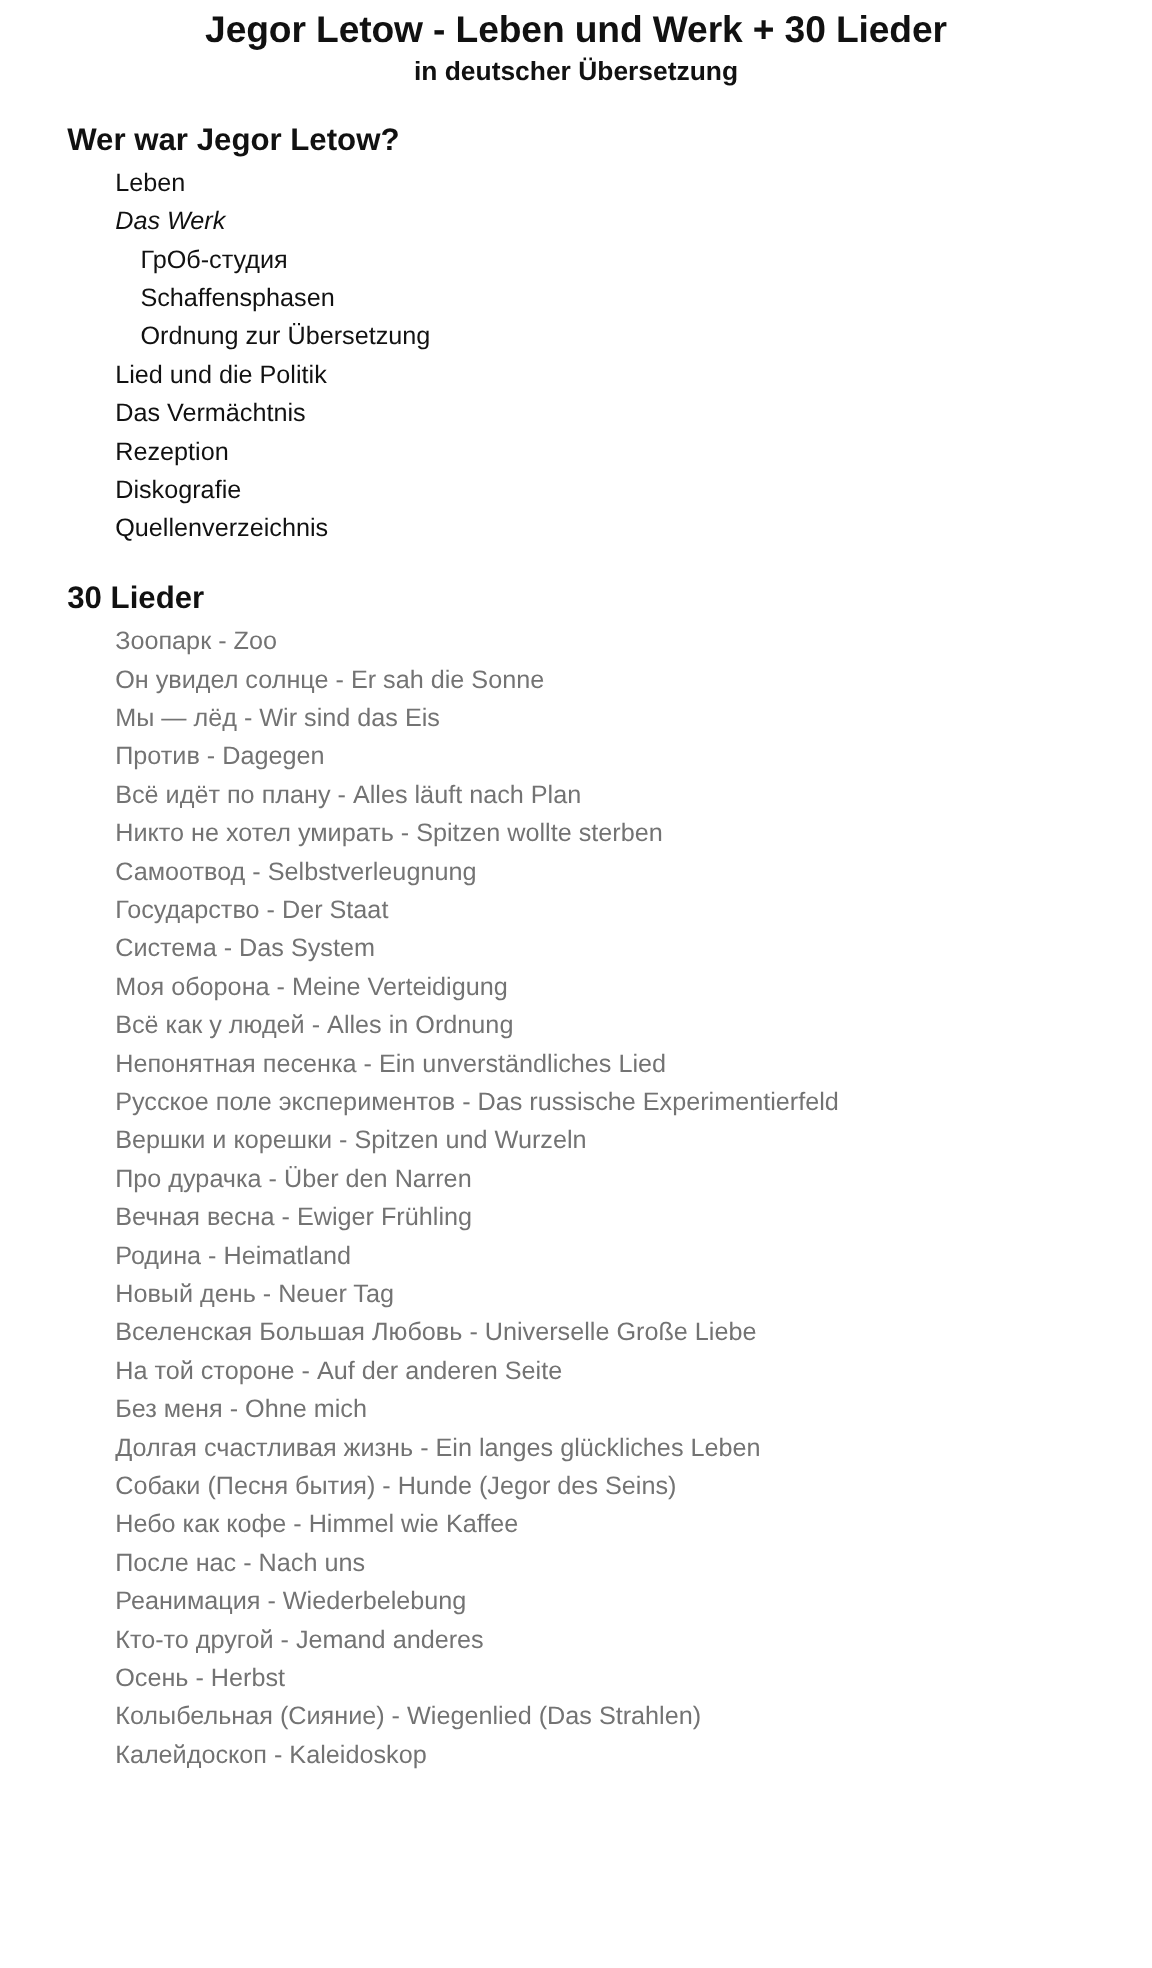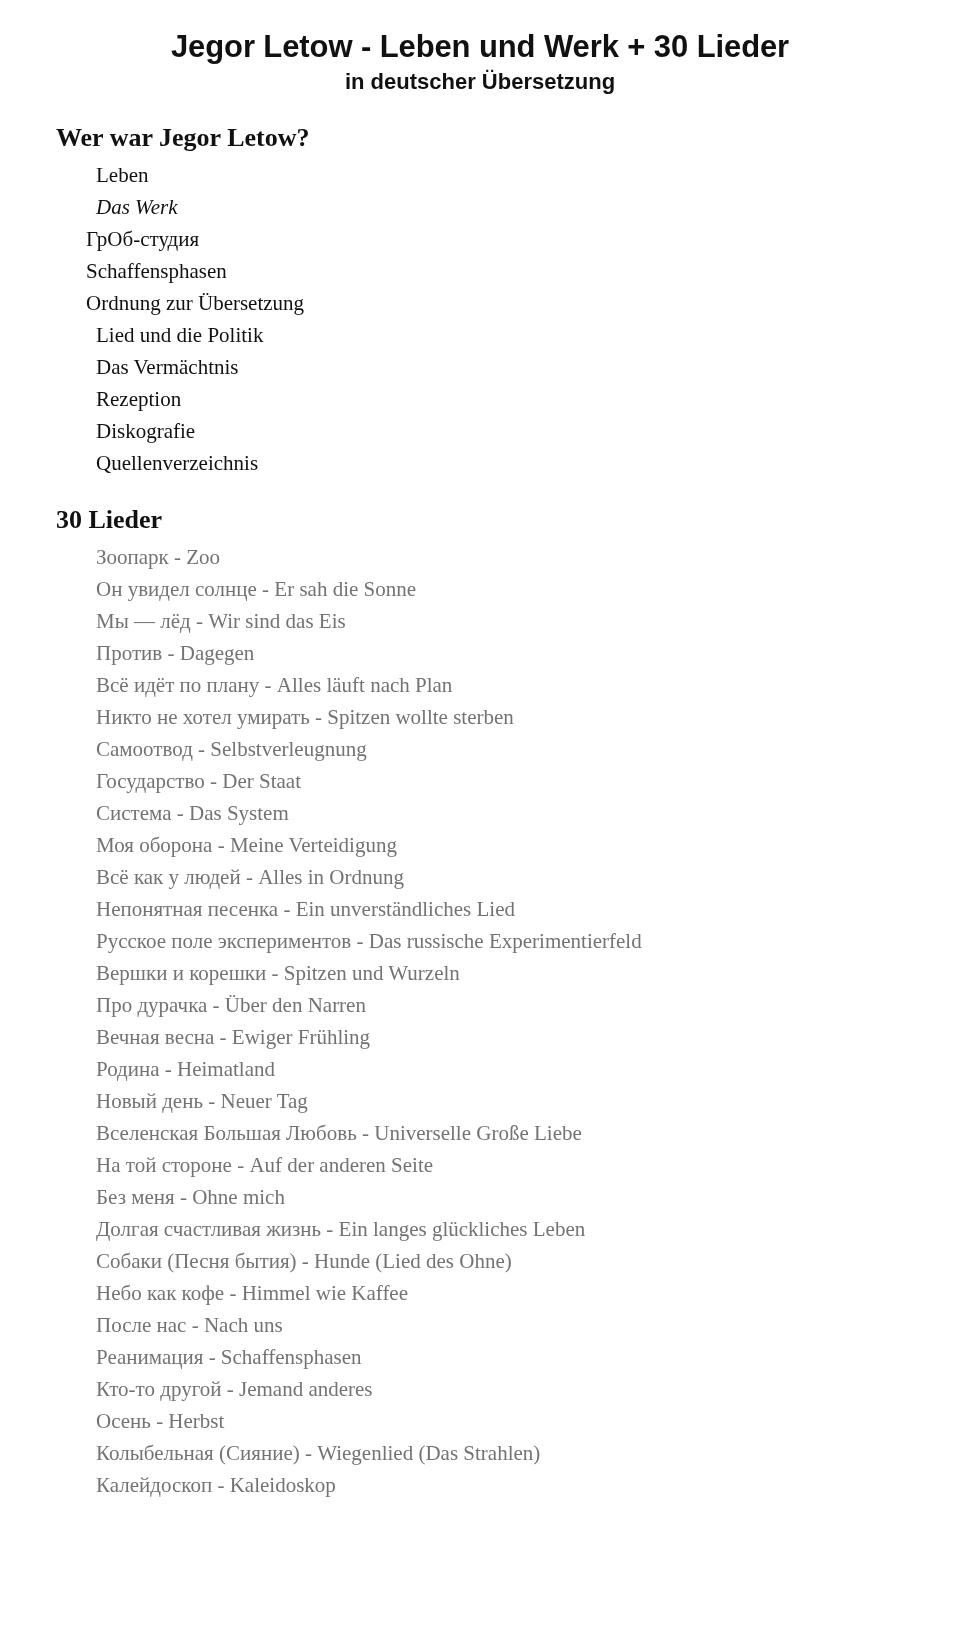--- a/index.html
+++ b/index.html
@@ -19,21 +19,21 @@
   .page {
     position: relative;
     width: 960px;
     height: 1640px;
     box-sizing: border-box;
     padding: 0;
   }
 
   
   .title-block {
-    padding-top: 28px;
+    padding-top: 6px;
     text-align: center;
   }
   .doc-title {
     font-size: 31px;
     font-weight: bold;
     line-height: 38px;
     letter-spacing: -0.1px;
     margin: 0;
     color: #111111;
   }
@@ -43,21 +43,20 @@
     line-height: 30px;
     margin: 0;
     padding-top: 1px;
     color: #111111;
   }
 
   
   .section {
     margin: 0;
     padding: 0;
-    font-family: Liberation Serif, serif;
   }
   .section-1 { padding-top: 24px; }
   .section-2 { padding-top: 24px; }
 
   .section-heading {
     font-size: 26px;
     font-weight: bold;
     line-height: 34px;
     margin: 0 0 4px 0;
     padding-left: 56px;
@@ -69,21 +68,21 @@
     margin: 0;
     padding: 0;
   }
   .toc-item {
     font-size: 21px;
     line-height: 32px;
     color: #111111;
     white-space: nowrap;
   }
   .toc-item.level-1 { padding-left: 96px; }
-  .toc-item.level-2 { padding-left: 86px; }
+  .toc-item.level-2 { padding-left: 117px; }
   .toc-item.italic  { font-style: italic; }
 
   .song-list {
     list-style: none;
     margin: 0;
     padding: 0;
   }
   .song-item {
     font-size: 21px;
     line-height: 32px;
@@ -136,24 +135,24 @@
         <li class="song-item">Русское поле экспериментов - Das russische Experimentierfeld</li>
         <li class="song-item">Вершки и корешки - Spitzen und Wurzeln</li>
         <li class="song-item">Про дурачка - Über den Narren</li>
         <li class="song-item">Вечная весна - Ewiger Frühling</li>
         <li class="song-item">Родина - Heimatland</li>
         <li class="song-item">Новый день - Neuer Tag</li>
         <li class="song-item">Вселенская Большая Любовь - Universelle Große Liebe</li>
         <li class="song-item">На той стороне - Auf der anderen Seite</li>
         <li class="song-item">Без меня - Ohne mich</li>
         <li class="song-item">Долгая счастливая жизнь - Ein langes glückliches Leben</li>
-        <li class="song-item">Собаки (Песня бытия) - Hunde (Lied des Ohne)</li>
+        <li class="song-item">Собаки (Песня бытия) - Hunde (Jegor des Seins)</li>
         <li class="song-item">Небо как кофе - Himmel wie Kaffee</li>
         <li class="song-item">После нас - Nach uns</li>
-        <li class="song-item">Реанимация - Schaffensphasen</li>
+        <li class="song-item">Реанимация - Wiederbelebung</li>
         <li class="song-item">Кто-то другой - Jemand anderes</li>
         <li class="song-item">Осень - Herbst</li>
         <li class="song-item">Колыбельная (Сияние) - Wiegenlied (Das Strahlen)</li>
         <li class="song-item">Калейдоскоп - Kaleidoskop</li>
       </ul>
   </div>
 
 </div>
 
 </body></html>

